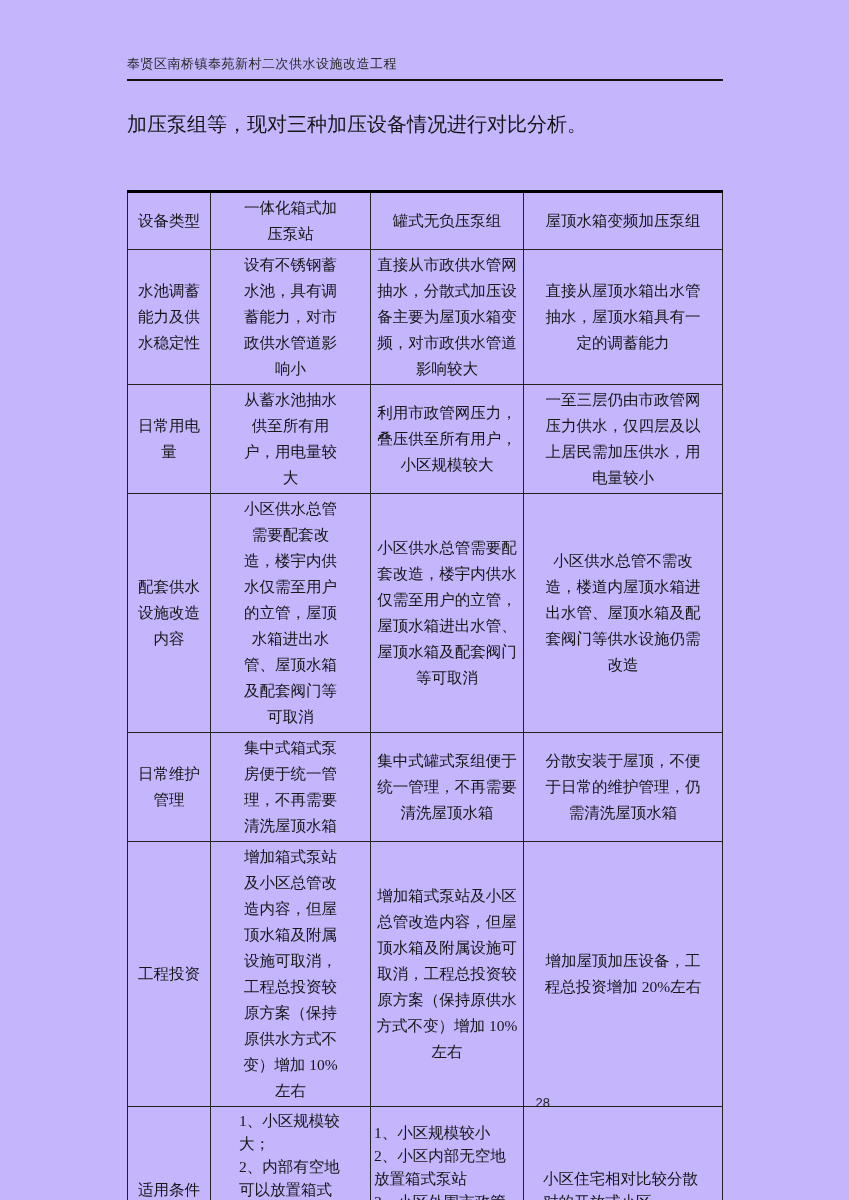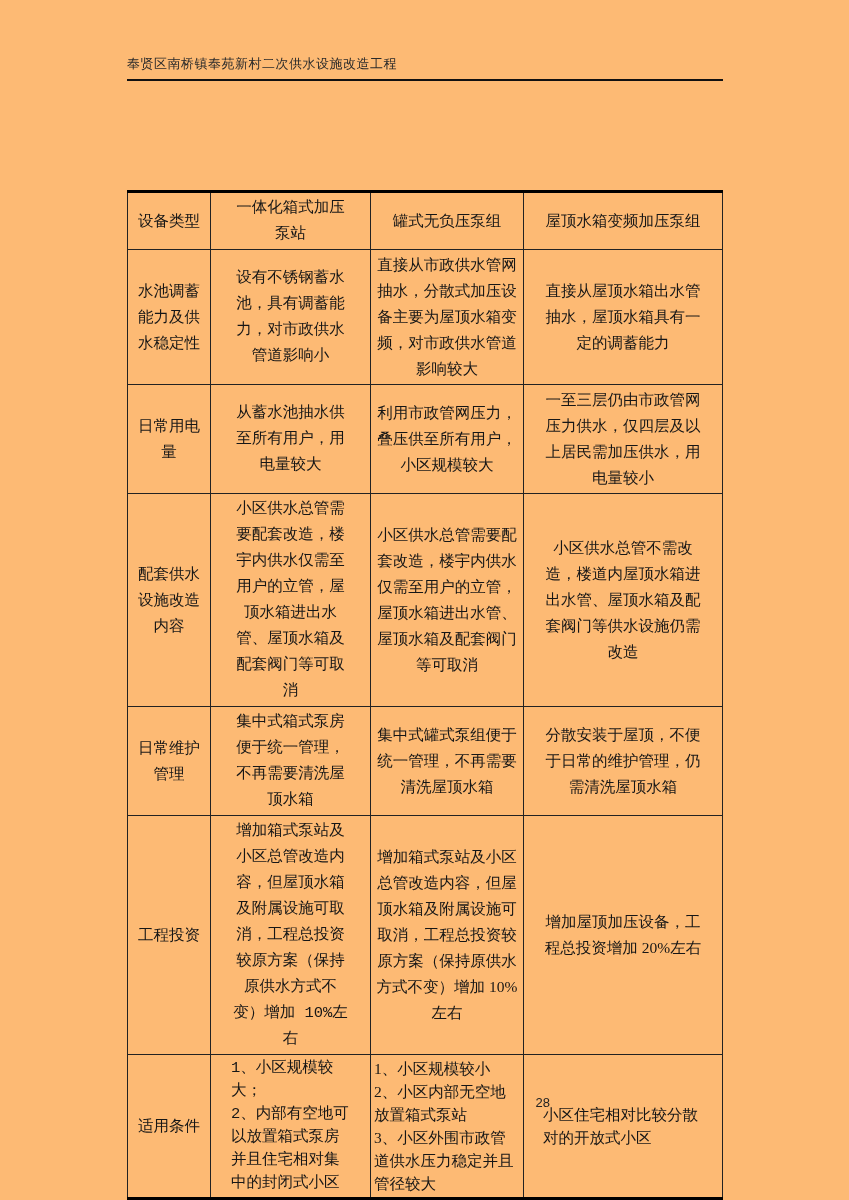--- a/index.html
+++ b/index.html
@@ -5,21 +5,21 @@
   html, body {
     margin: 0;
     padding: 0;
     background: #e8e8e8;
   }
   .page {
     position: relative;
     width: 849px;
     height: 1200px;
     margin: 0 auto;
-    background: #fdba74;
+    background: #c4b5fd;
     font-family: "Liberation Serif", "DejaVu Serif", serif;
     color: #1c1c1c;
     overflow: hidden;
   }
   .doc-header {
     position: absolute;
     left: 127px;
     top: 55px;
     width: 596px;
     font-size: 13px;
@@ -57,21 +57,21 @@
     border: 1px solid #222;
     font-weight: normal;
     font-size: 15.5px;
     line-height: 26px;
     text-align: center;
     vertical-align: middle;
     color: #161616;
     overflow: hidden;
   }
   .cmp-table th:nth-child(1), .cmp-table td:nth-child(1) { padding: 2px 9px; }
-  .cmp-table th:nth-child(2), .cmp-table td:nth-child(2) { padding: 2px 20px; font-family: Liberation Mono, monospace; }
+  .cmp-table th:nth-child(2), .cmp-table td:nth-child(2) { padding: 2px 28px; }
   .cmp-table th:nth-child(3), .cmp-table td:nth-child(3) { padding: 2px 3px; }
   .cmp-table th:nth-child(4), .cmp-table td:nth-child(4) { padding: 2px 19px; }
   .cmp-table td.tl {
     text-align: left;
     white-space: pre-wrap;
     line-height: 23px;
   }
   .page-footer {
     position: absolute;
     left: 350px;
@@ -84,20 +84,21 @@
   }
 </style>
 </head>
 <body>
 
 <div class="page">
 
   <div class="doc-header">奉贤区南桥镇奉苑新村二次供水设施改造工程</div>
 
   <div class="intro">
+    <div class="intro-line">加压泵组等，现对三种加压设备情况进行对比分析。</div>
   </div>
 
   <table class="cmp-table">
     <colgroup>
       <col style="width:83px">
       <col style="width:160px">
       <col style="width:153px">
       <col style="width:199px">
     </colgroup>
     <tbody>

